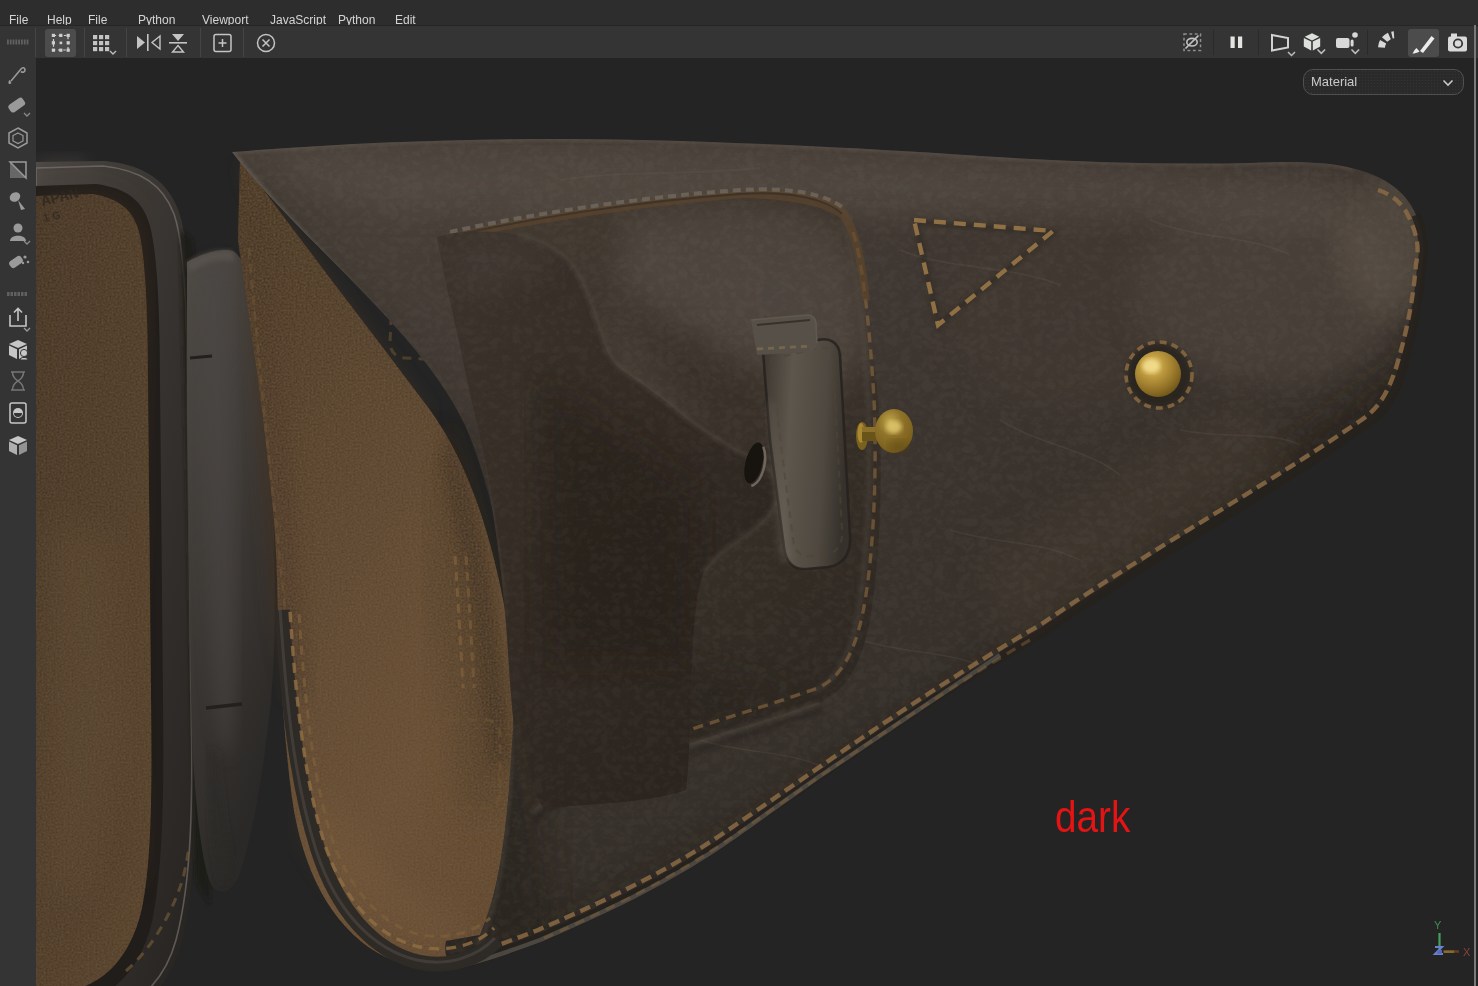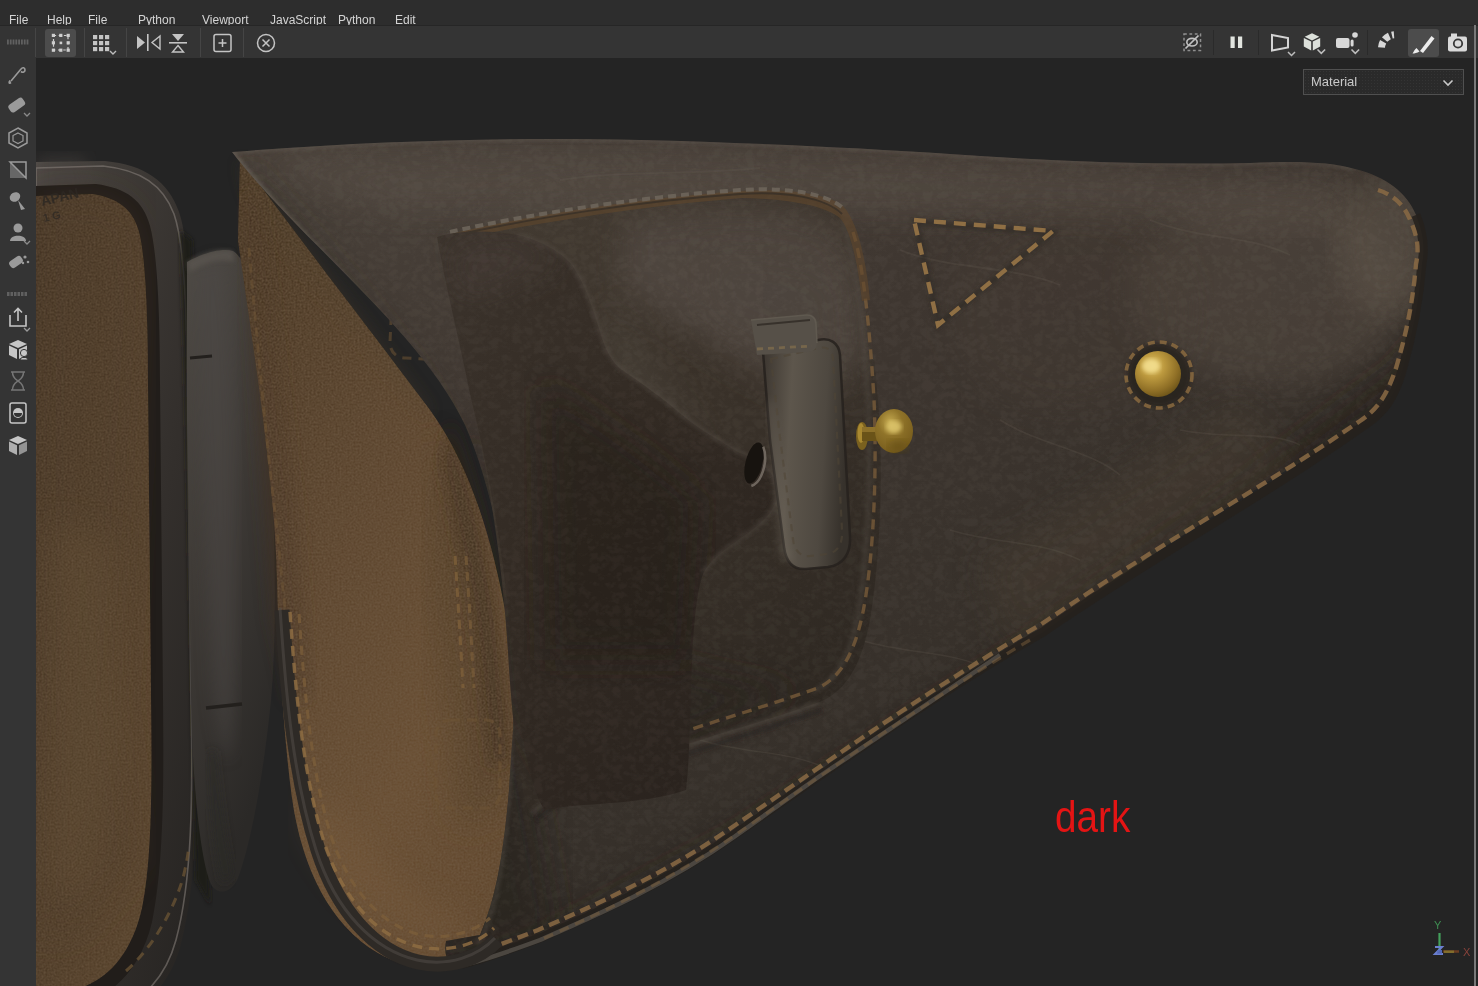--- a/index.html
+++ b/index.html
@@ -7,21 +7,21 @@
     font-family:"Liberation Sans", sans-serif; }
   #menubar { position:absolute; left:0; top:0; width:1478px; height:25px;
     background:#2d2d2d; color:#d4d4d4; font-size:13px; }
   #menubar span { position:absolute; top:13px; font-size:12px; }
   #toolbar { position:absolute; left:0; top:25px; width:1478px; height:33px;
     background:#343434; border-top:1px solid #262626; }
   #sidebar { position:absolute; left:0; top:58px; width:36px; height:928px;
     background:#343434; }
   #viewport { position:absolute; left:36px; top:58px; width:1442px; height:928px; }
   #matdrop { position:absolute; left:1303px; top:69px; width:161px; height:26px;
-    background-image:radial-gradient(#343434 0.8px, #2a2a2a 0.9px); background-size:3px 3px; background-color:#2a2a2a; border:1px solid #505050; border-radius:0;
+    background-image:radial-gradient(#343434 0.8px, #2a2a2a 0.9px); background-size:3px 3px; background-color:#2a2a2a; border:1px solid #505050; border-radius:10px;
     color:#c9c9c9; font-size:13px; line-height:24px; padding-left:7px; }
   #rline { position:absolute; left:1474px; top:25px; width:2px; height:961px; background:#787878; }
   #darktext { position:absolute; left:1055px; top:791px; color:#e41414;
     font-size:45px; font-family:"Liberation Sans", sans-serif; transform:scaleX(0.86); transform-origin:left top; }
 </style>
 </head>
 <body>
 <svg id="viewport" viewBox="36 58 1442 928" width="1442" height="928" xmlns="http://www.w3.org/2000/svg">
 <defs>
   <linearGradient id="caseRim" x1="0" y1="0" x2="1" y2="1">

